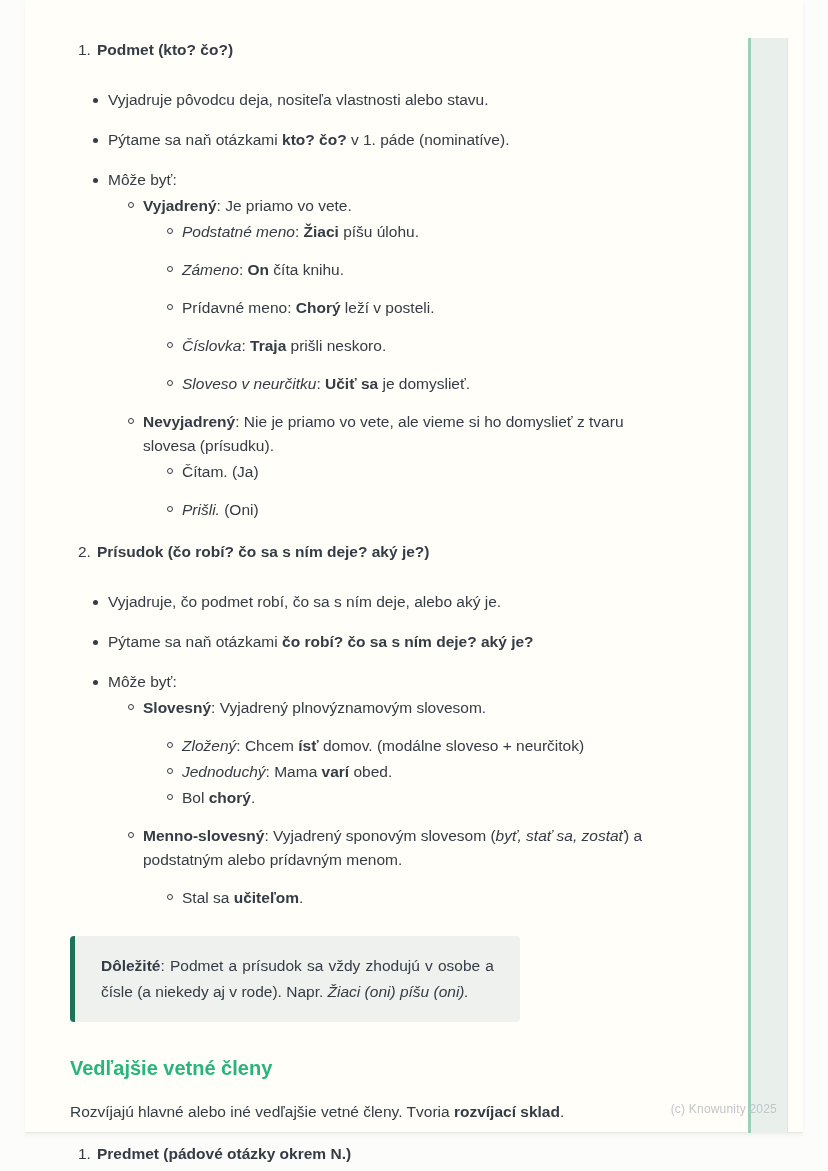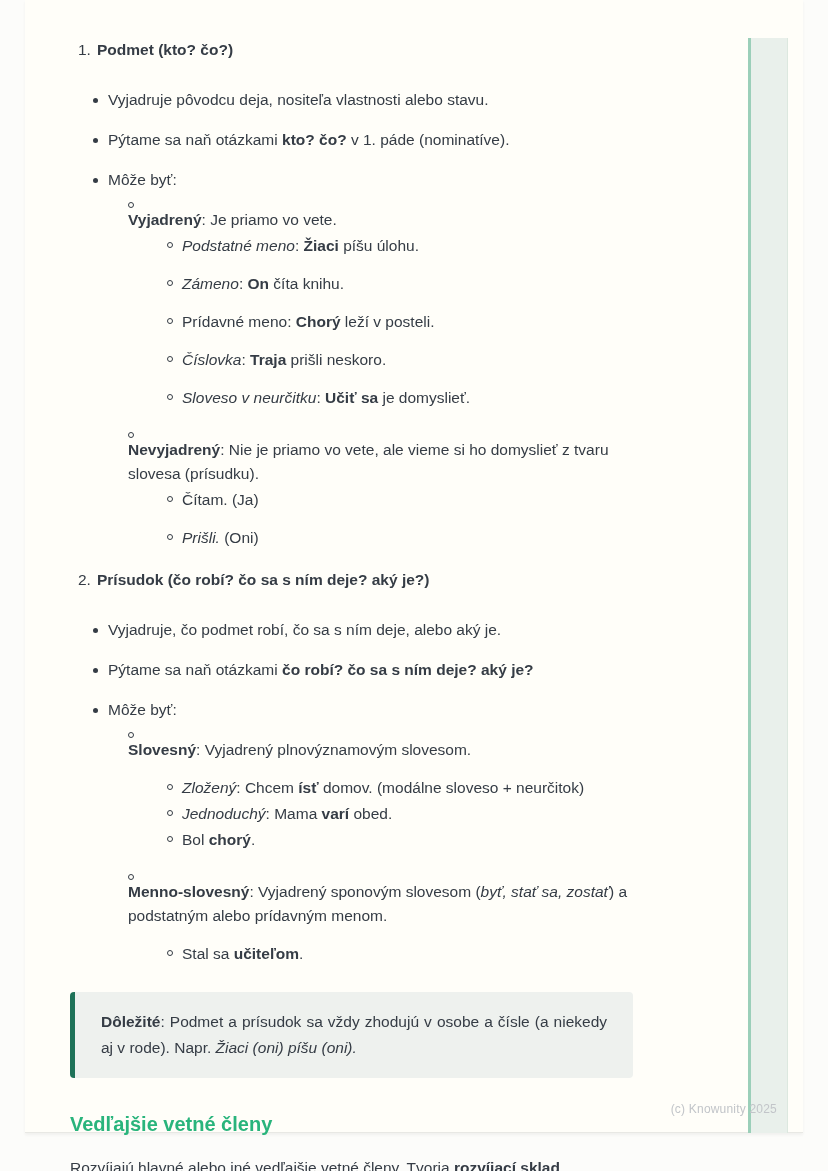--- a/index.html
+++ b/index.html
@@ -35,31 +35,31 @@
   .content{
     position:relative;z-index:2;
     padding:38px 95px 0 45px;
     font-size:15.5px;line-height:24px;
   }
   .blk{display:flex;align-items:flex-start;margin-top:16px;}
   .blk .t{flex:1;}
   .blk.num{margin-top:18px;font-weight:700;margin-left:8px;}
   .blk.num .n{width:15px;flex:0 0 auto;margin-right:4px;font-weight:400;}
   .blk.b1{margin-left:23px;}
-  .blk.b2{margin-left:58px;margin-top:14px;flex-direction:column;}
+  .blk.b2{margin-left:58px;margin-top:14px;}
   .blk.b3{margin-left:97px;margin-top:14px;}
   .blk.b2 .t{max-width:520px;}
   .mk{flex:0 0 auto;display:inline-block;}
   .mk1{width:5px;height:5px;border-radius:50%;background:var(--ink);margin:10px 10px 0 0;}
   .mk2{width:6px;height:6px;border-radius:50%;border:1.5px solid var(--ink);margin:8px 9px 0 0;background:transparent;}
   .gap-tight{margin-top:2px !important;}
   .gap-wide{margin-top:26px !important;}
   .gap-none{margin-top:0 !important;}
   .callout{
-    margin-top:26px;margin-left:0;width:563px;
+    margin-top:26px;margin-left:0;width:450px;
     background:var(--callout-bg);
     border-left:5px solid var(--callout-border);
     border-radius:4px;
     padding:17px 26px 17px 26px;
   }
   .callout-text{text-align:justify;line-height:26px;}
   .h2{
     margin:30px 0 0 0;
     font-size:20px;line-height:32px;font-weight:700;
     color:var(--green-heading);

